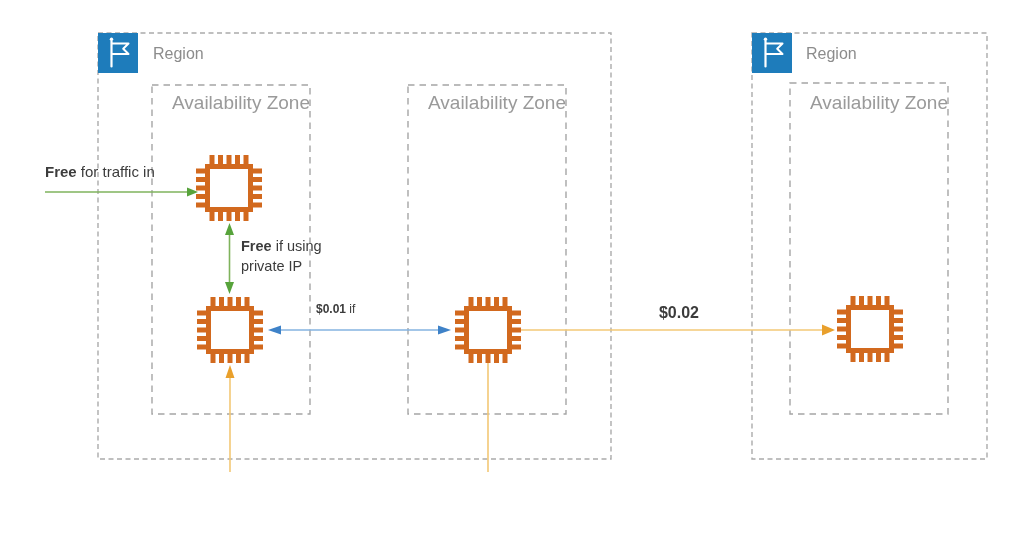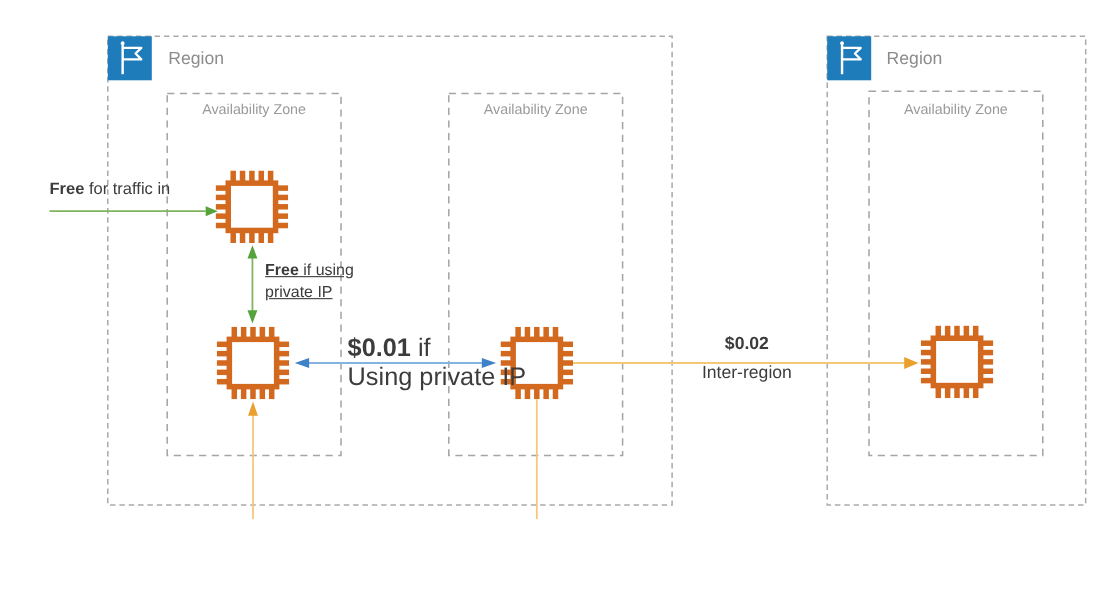--- a/index.html
+++ b/index.html
@@ -22,25 +22,25 @@
   .gline{stroke:var(--green-line);stroke-width:1.6;fill:none;}
   .ghead{fill:var(--green-head);}
   .bline{stroke:var(--blue-line);stroke-width:1.6;fill:none;}
   .bhead{fill:var(--blue-head);}
   .yline{stroke:var(--yellow-line);stroke-width:1.6;fill:none;}
   .yhead{fill:var(--yellow-head);}
   
   .lbl{position:absolute;color:var(--text);white-space:pre;line-height:1.15;text-align:right;}
   .lbl .bold{font-weight:700;}
   .fs15{font-size:15px;}
-  .fs145{font-size:14.5px;text-decoration:underline;}
-  .fs18{font-size:23px;}
+  .fs145{font-size:14.5px;}
+  .fs18{font-size:12px;}
   .fs19{font-size:16px;}
   .region-label{position:absolute;font-size:16px;color:var(--region-label);white-space:pre;}
-  .az-label{position:absolute;font-size:13px;color:var(--az-label);text-align:center;white-space:pre;}
+  .az-label{position:absolute;font-size:19px;color:var(--az-label);text-align:right;white-space:pre;}
   .center{text-align:center;}
 </style>
 </head>
 <body>
 
 <div class="stage">
 
   <svg class="layer" width="1018" height="554" viewBox="0 0 1018 554">
     <defs>
       <symbol id="chip" viewBox="0 0 66 66">
@@ -115,19 +115,17 @@
   <div class="az-label" style="left:152px;top:92px;width:158px;">Availability Zone</div>
   <div class="az-label" style="left:408px;top:92px;width:158px;">Availability Zone</div>
   <div class="az-label" style="left:790px;top:92px;width:158px;">Availability Zone</div>
 
   <div class="lbl fs15" style="left:45px;top:163px;"><span class="bold">Free</span><span> for traffic in</span></div>
 
   <div class="lbl fs145" style="left:241px;top:238px;"><span class="bold">Free</span><span> if using</span></div>
   <div class="lbl fs145" style="left:241px;top:258px;"><span>private IP</span></div>
 
   <div class="lbl fs18" style="left:316px;top:303px;"><span class="bold">$0.01</span><span> if</span></div>
-  <div class="lbl fs18" style="left:316px;top:329px;"><span>Using private IP</span></div>
 
   <div class="lbl fs19 center" style="left:609px;top:304px;width:140px;"><span class="bold">$0.02</span></div>
-  <div class="lbl fs19 center" style="left:609px;top:331px;width:140px;"><span>Inter-region</span></div>
 
 
 </div>
 
 </body></html>

